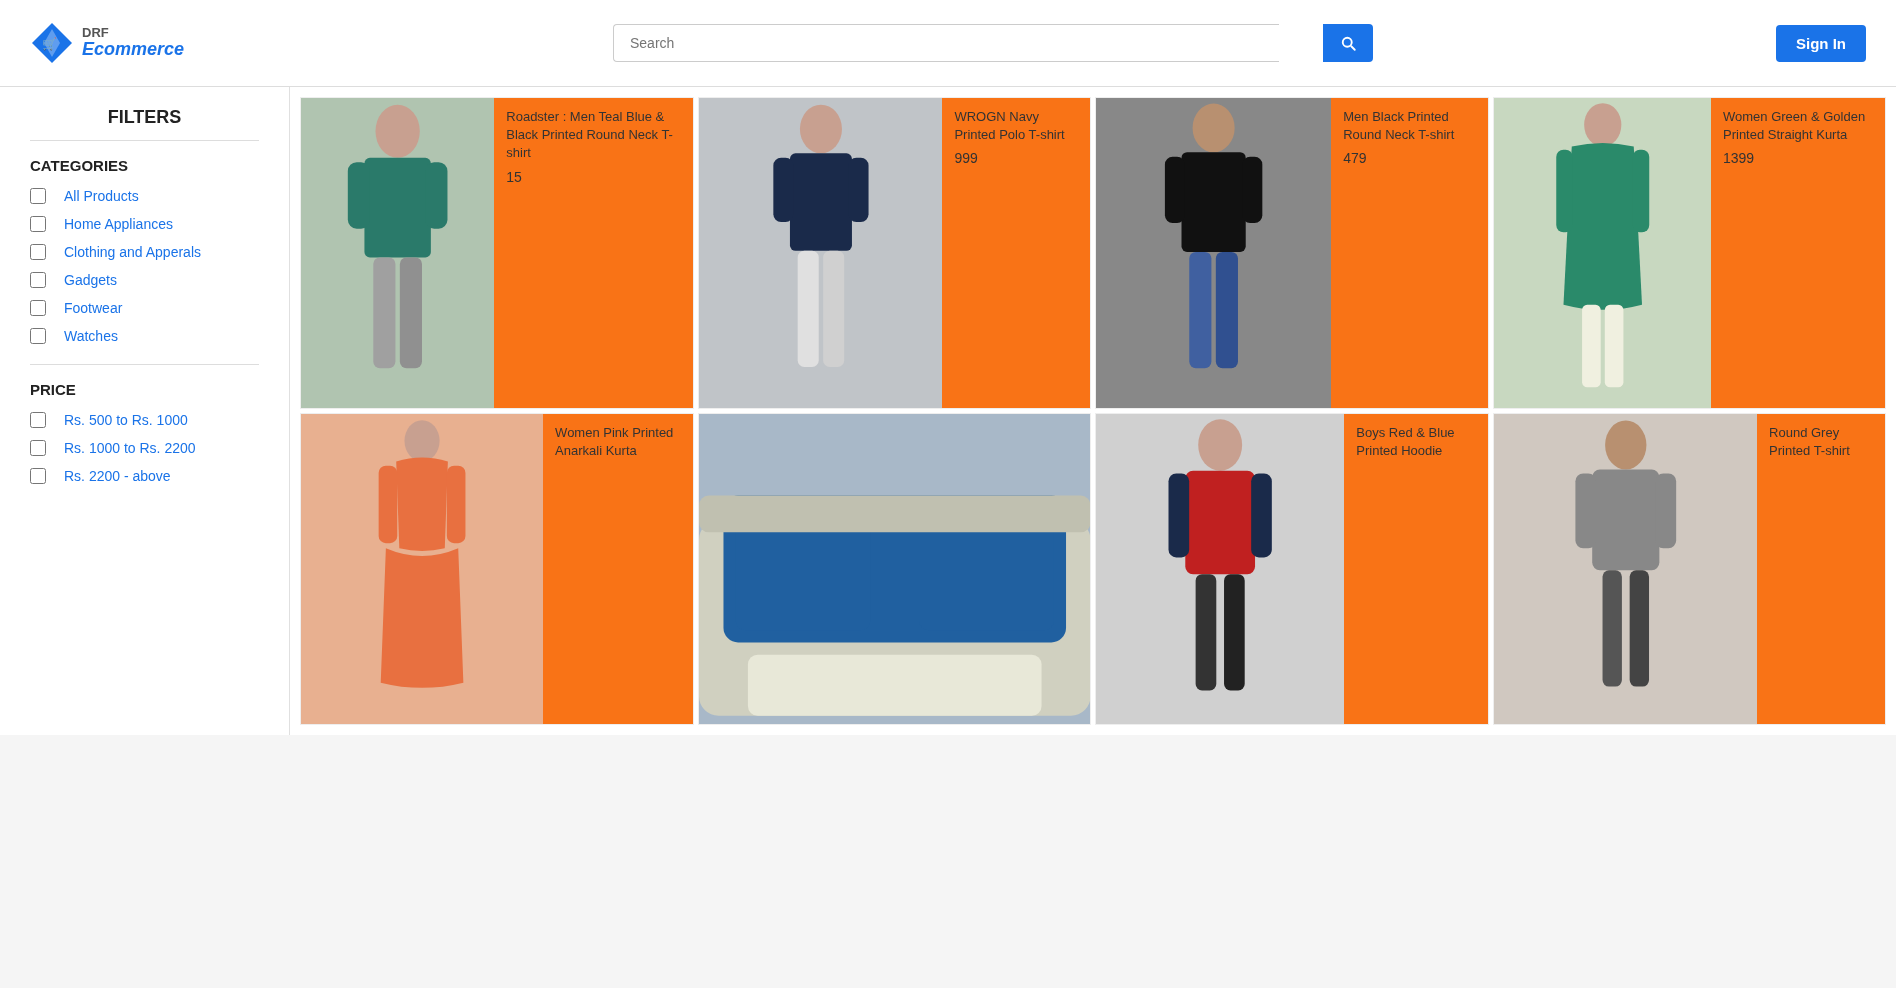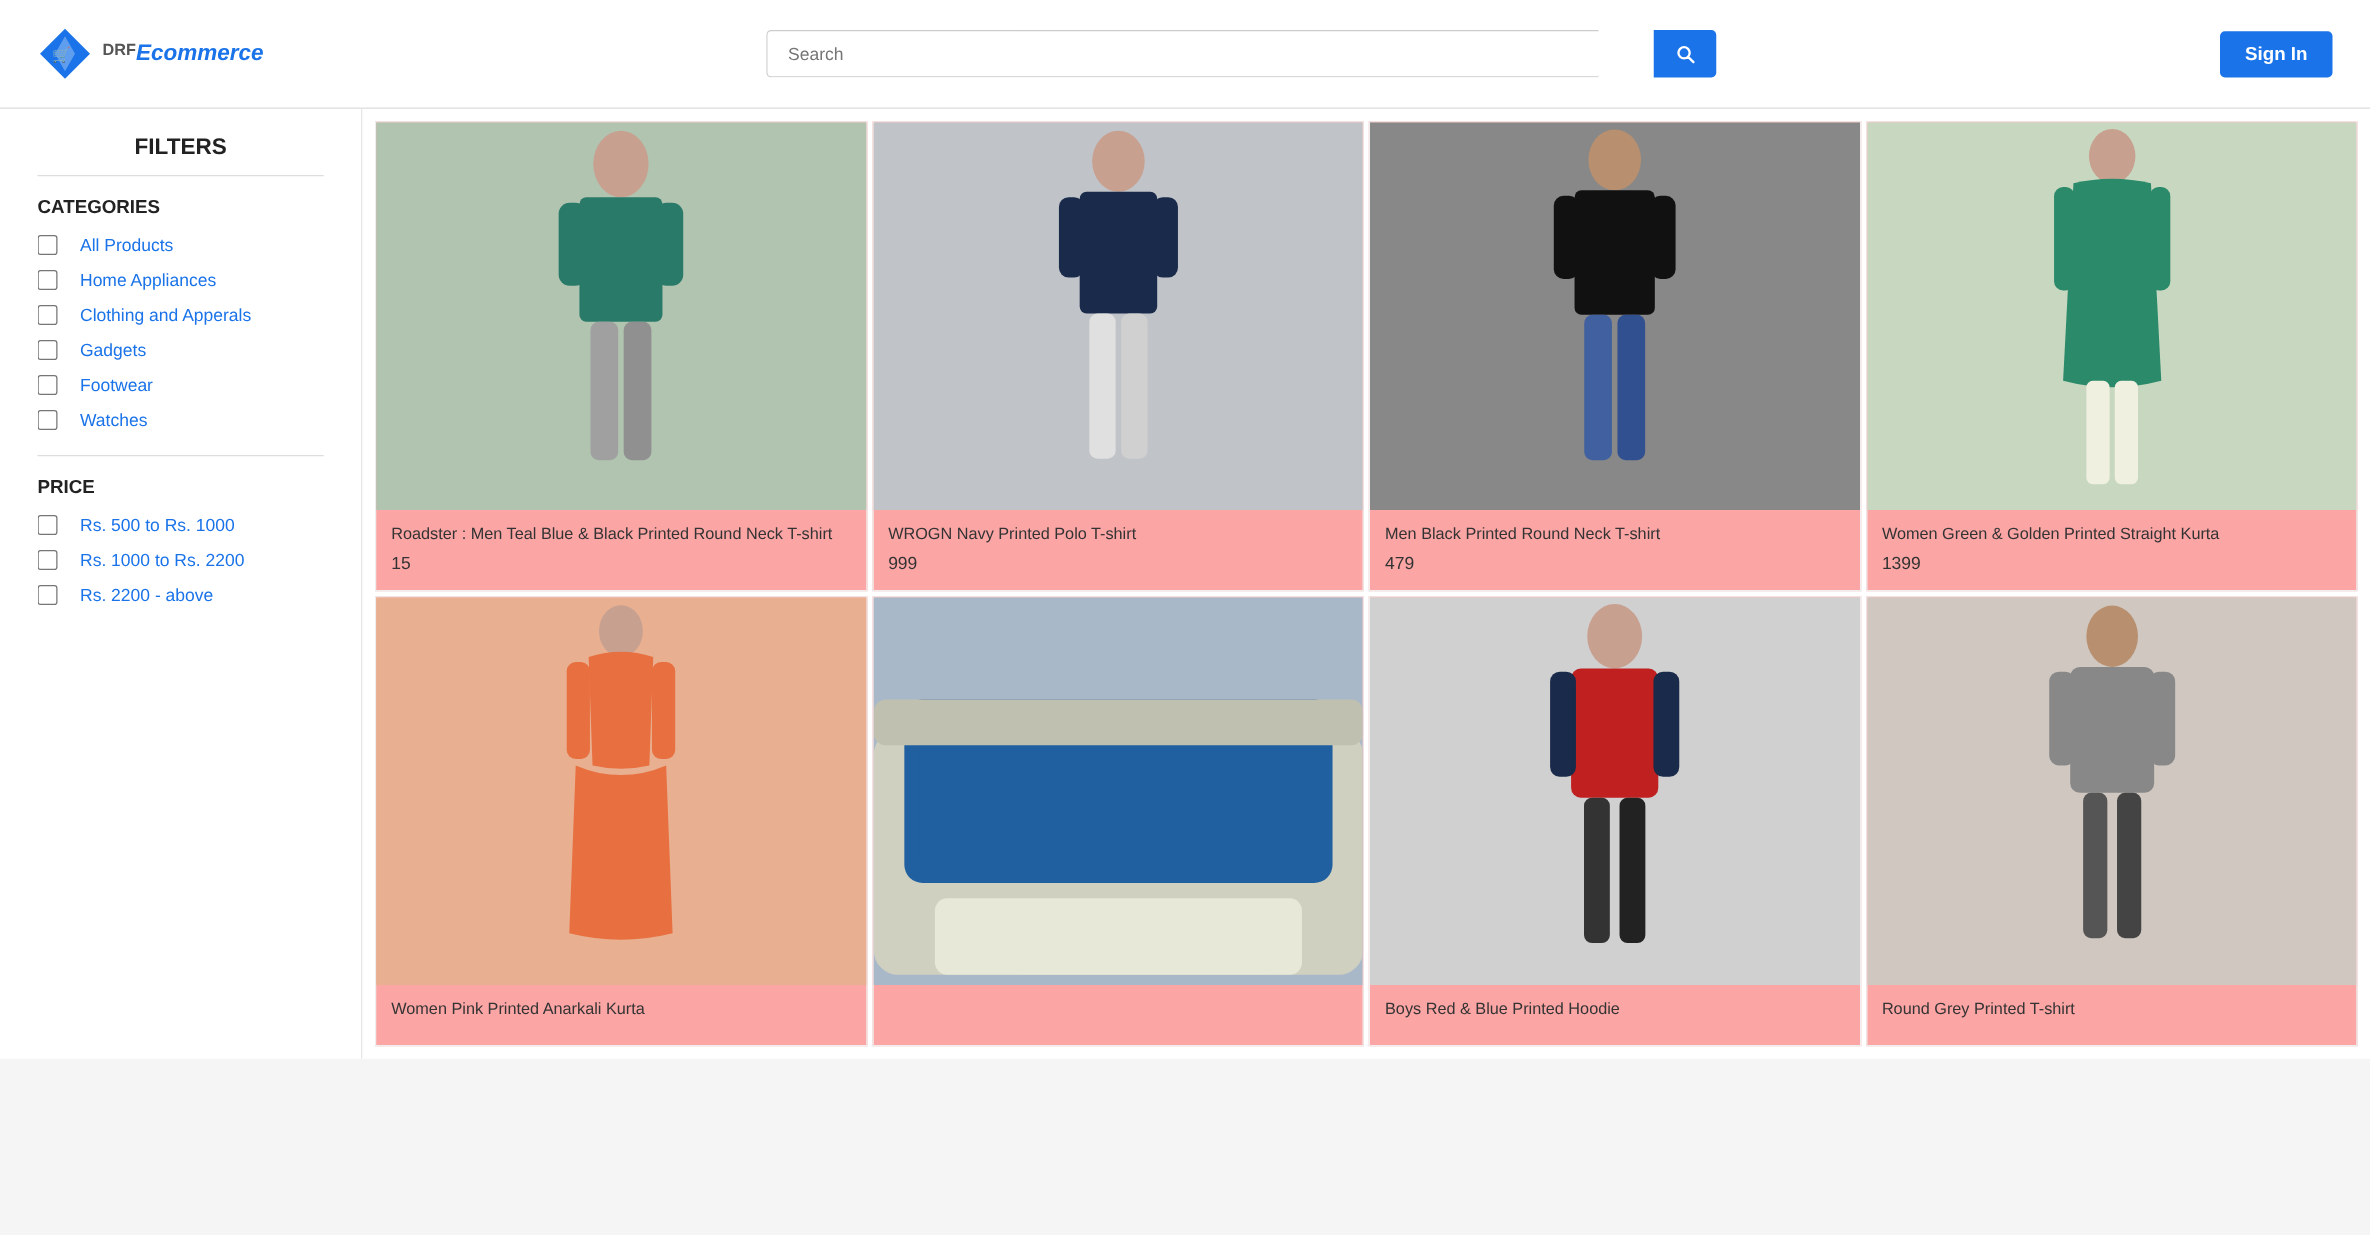--- a/index.html
+++ b/index.html
@@ -22,21 +22,21 @@
       align-items: center;
       gap: 8px;
       min-width: 180px;
     }
     .logo-diamond {
       width: 44px;
       height: 44px;
     }
     .logo-text {
       display: flex;
-      flex-direction: row;
+      flex-direction: column;
       line-height: 1.1;
     }
     .logo-drf {
       font-size: 13px;
       color: #555;
       font-weight: 600;
     }
     .logo-ecommerce {
       font-size: 18px;
       color: #1a73e8;
@@ -141,25 +141,25 @@
       flex: 1;
       padding: 10px 10px;
       background: #fff;
     }
     .products-grid {
       display: grid;
       grid-template-columns: repeat(4, 1fr);
       gap: 4px;
     }
     .product-card {
-      background: #fca5a5;
+      background: #f97316;
       border: 1px solid #eee;
       padding: 0;
       display: flex;
-      flex-direction: column;
+      flex-direction: row;
     }
     .product-image-placeholder {
       width: 100%;
       height: 310px;
       background: #e8e8e8;
       display: flex;
       align-items: center;
       justify-content: center;
       overflow: hidden;
       position: relative;

